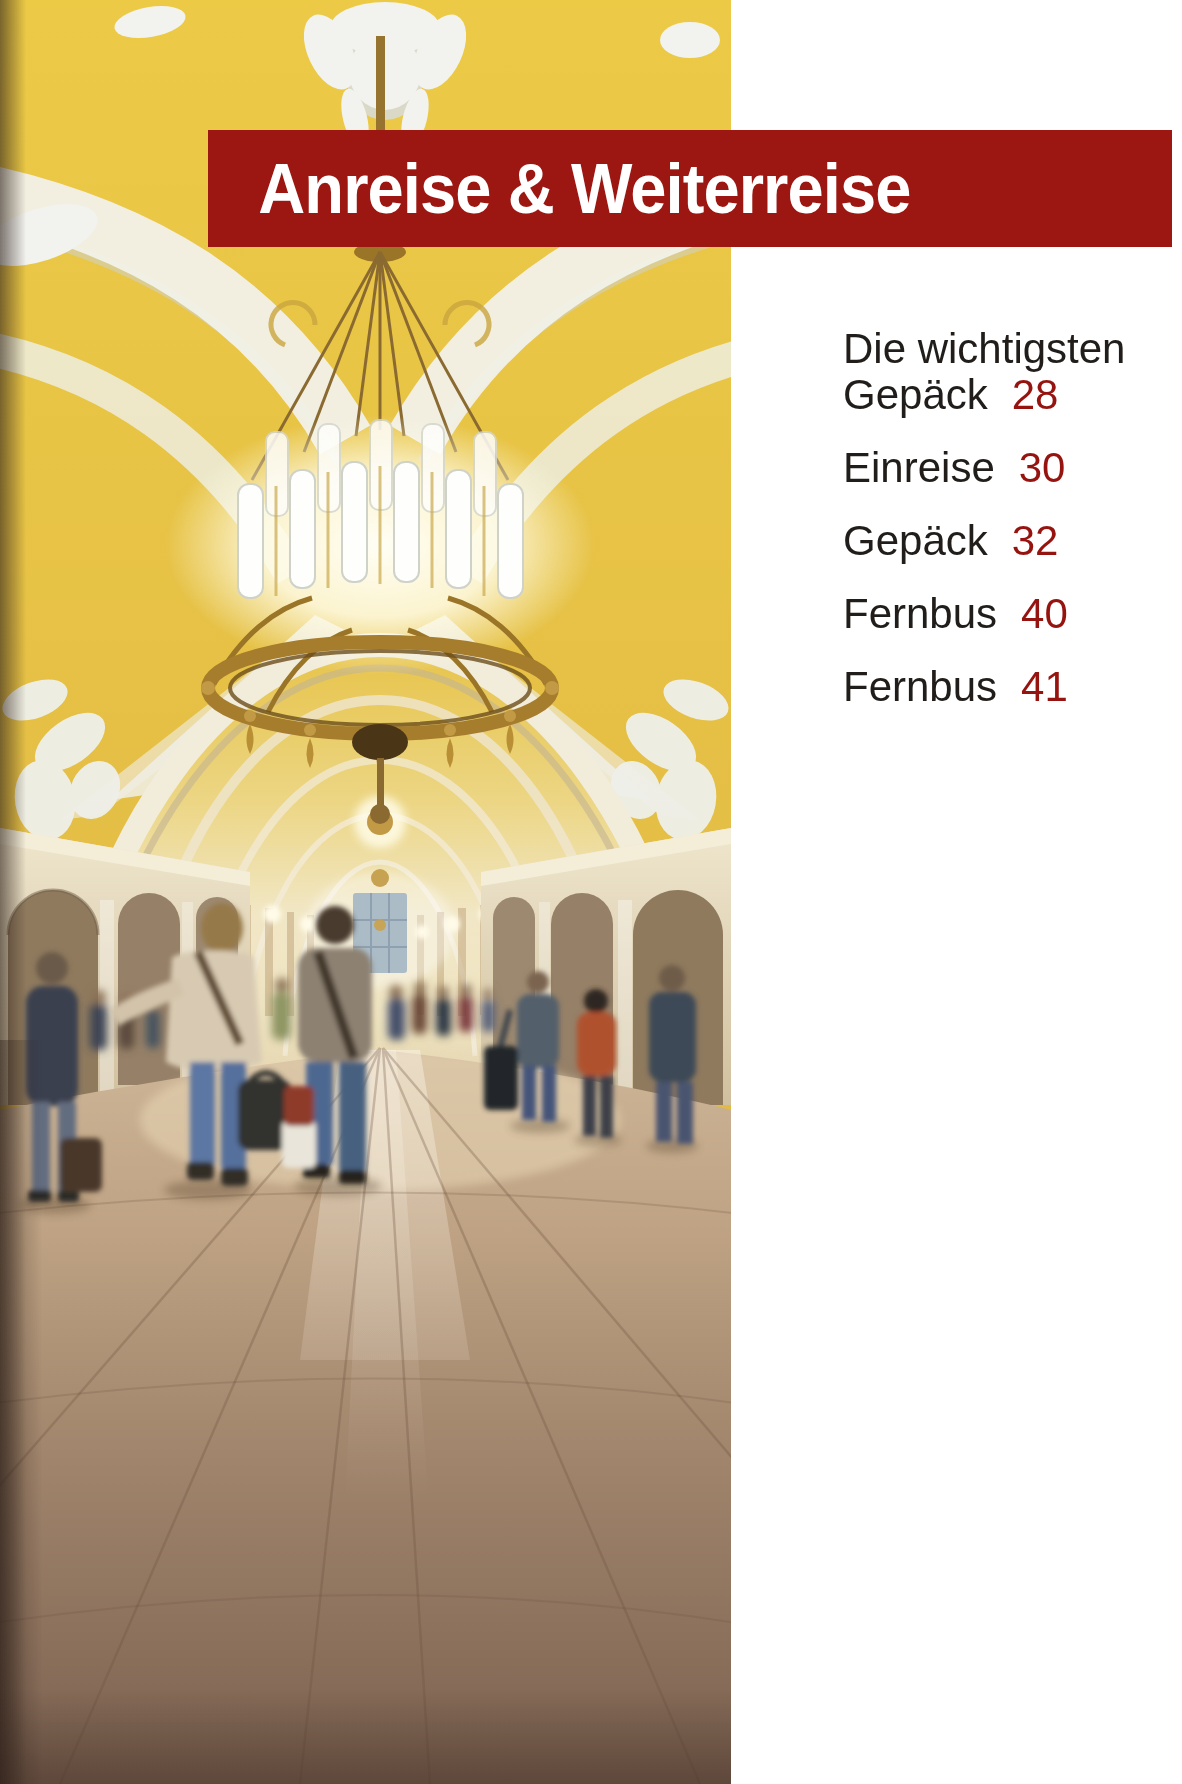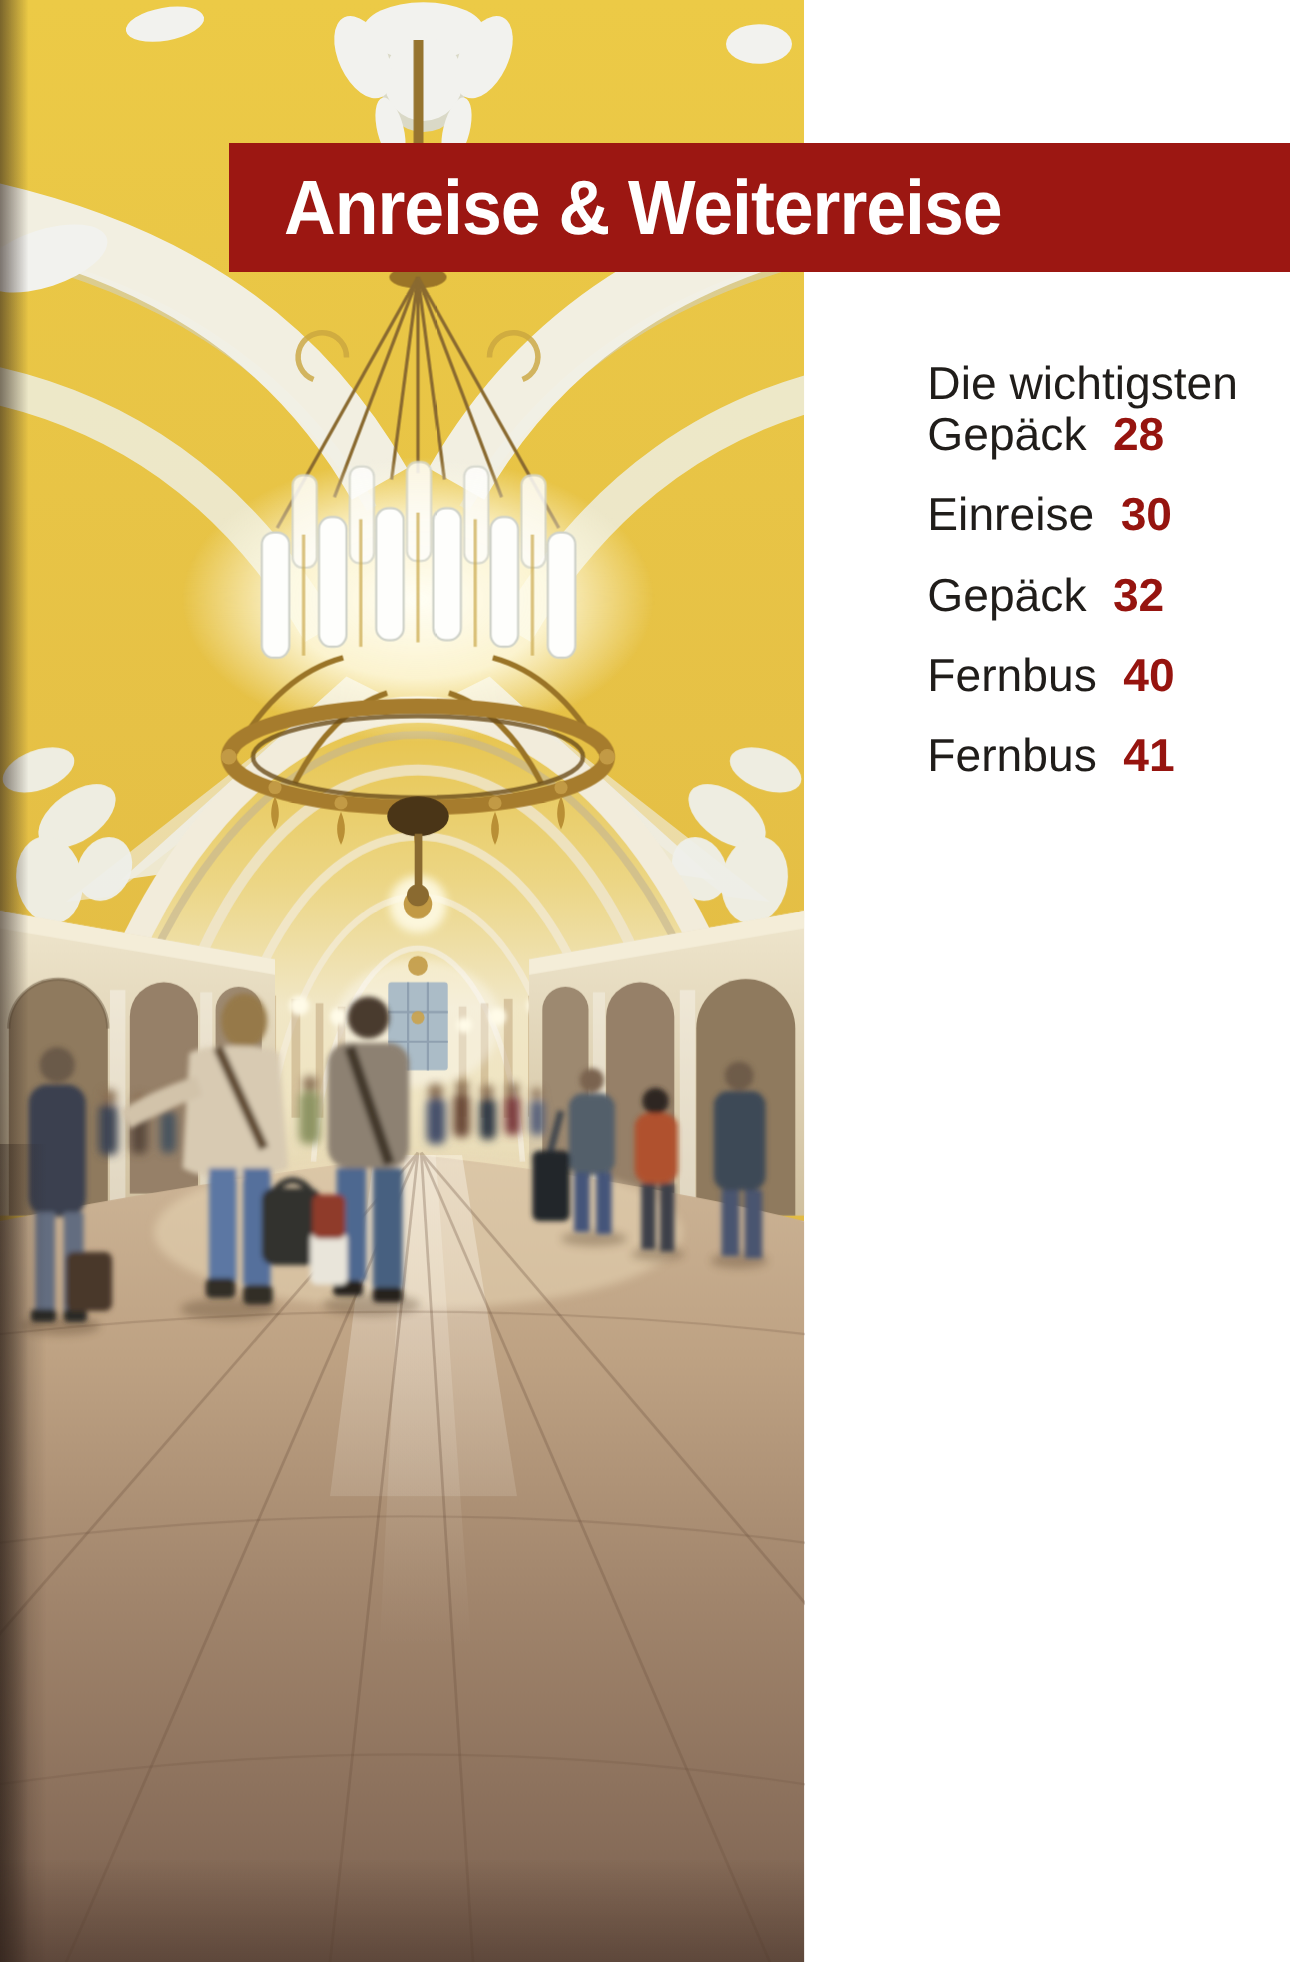--- a/index.html
+++ b/index.html
@@ -33,21 +33,20 @@
   .toc{
     position:absolute;left:800px;top:326px;width:370px;
     font-size:42px;line-height:46px;
     color:var(--label-color,#201d1a);
     margin-left:43px;
   }
   .toc-item{margin-bottom:27px;}
   .toc-page{
     color:var(--num-color,#96140f);
     margin-left:24px;
-    font-weight:bold;
   }
 </style>
 </head>
 <body>
 
 <div class="page">
 
   <figure class="photo" style="margin:0">
     <svg viewBox="0 0 731 1784" xmlns="http://www.w3.org/2000/svg">
       <defs>

